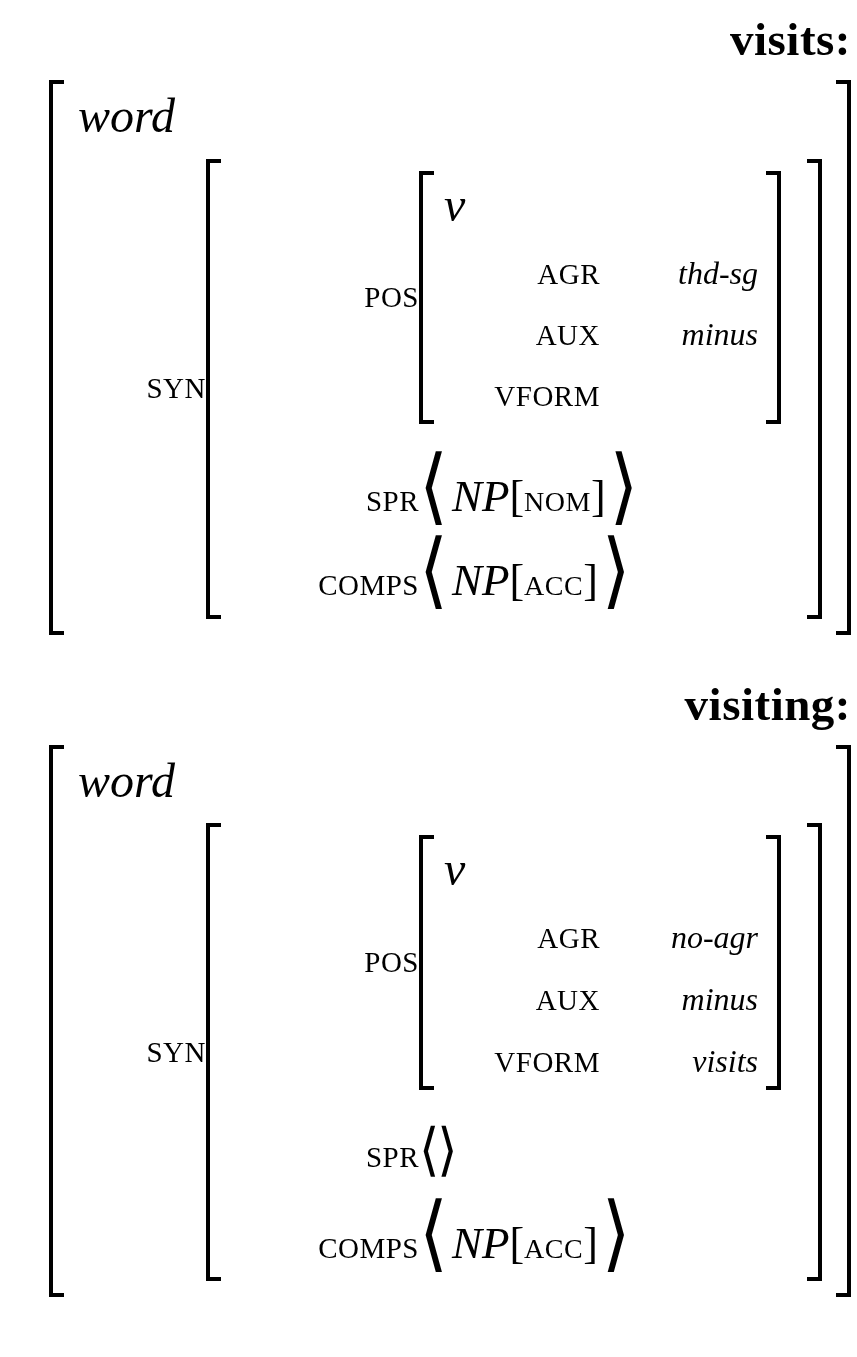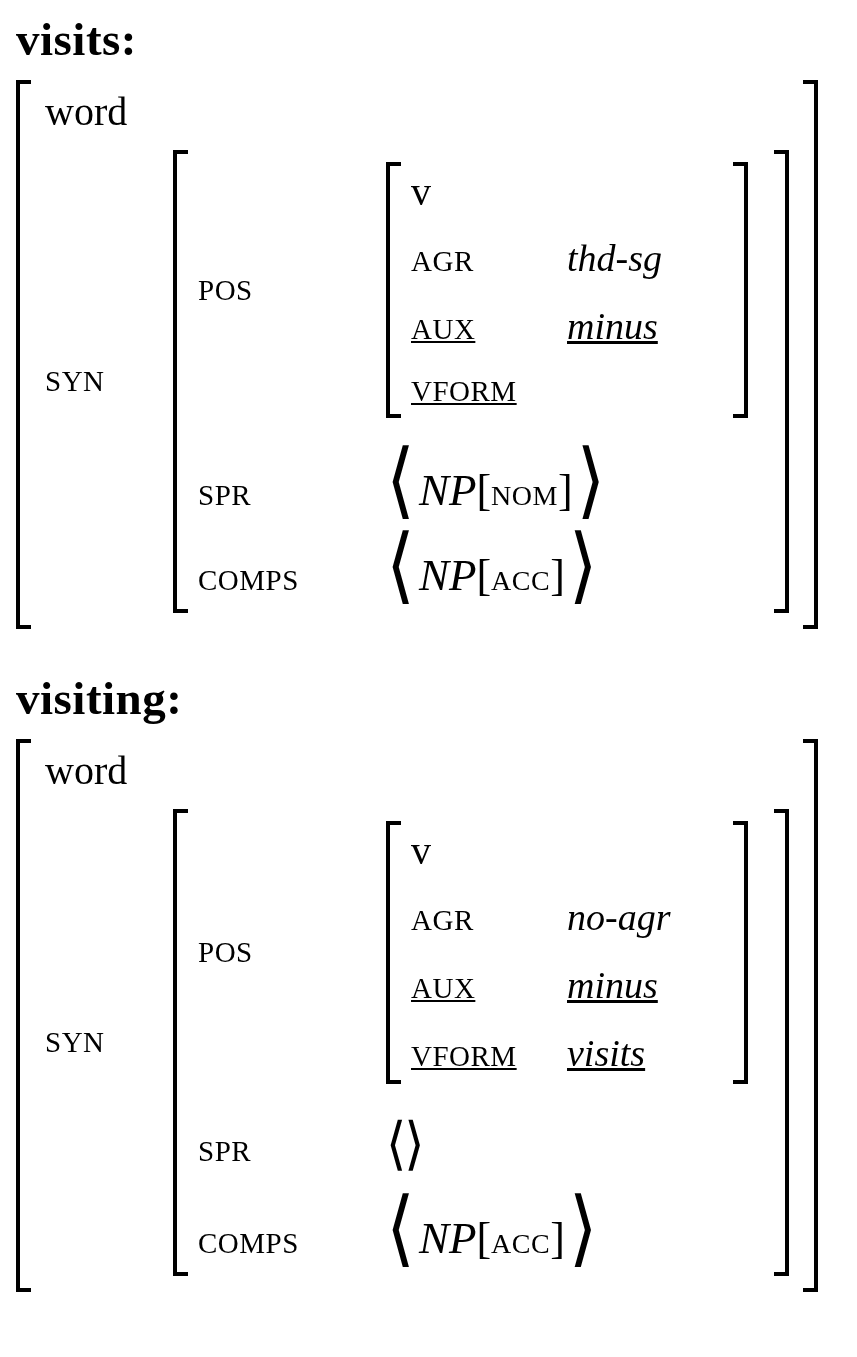--- a/index.html
+++ b/index.html
@@ -7,20 +7,21 @@
     padding: 0;
     background: #ffffff;
     color: #000000;
   }
   body {
     width: 857px;
     font-family: "Liberation Serif", "DejaVu Serif", serif;
   }
   .page {
     padding: 8px 6px 10px 16px;
+    text-align: right;
   }
 
   
   .headword {
     font-size: 47px;
     font-weight: bold;
     margin: 4px 0 14px 0;
     letter-spacing: 0.5px;
   }
   .entry + .entry {
@@ -65,44 +66,45 @@
   }
 
   .row {
     display: flex;
   }
   .row.center { align-items: center; }
   .row.base   { align-items: baseline; }
 
   
   .sort {
-    font-size: 40px;
+    font-size: 48px;
+    font-style: italic;
     line-height: 1.1;
   }
   .outer-col > .sort { margin-bottom: 16px; }
 
   .lbl {
     font-size: 29px;
     line-height: 1.2;
     letter-spacing: 0.5px;
     flex: 0 0 auto;
   }
   .lbl-syn   { width: 128px; font-family: Liberation Serif, serif; }
   .lbl-wide  { width: 188px; }   
   .lbl-attr  { width: 156px; }   
 
   .val {
-    font-size: 38px;
+    font-size: 32px;
     font-style: italic;
     line-height: 1.1;
     min-width: 158px;
   }
 
   .pos-col .sort { margin-bottom: 24px; }
-  .pos-col .row + .row { margin-top: 26px; text-decoration: underline; }
+  .pos-col .row + .row { margin-top: 26px; }
 
   .syn-rows { margin-top: 26px; }
   .syn-rows .row + .row { margin-top: 14px; }
 
   
   .listval {
     display: flex;
     align-items: baseline;
     line-height: 1;
   }

